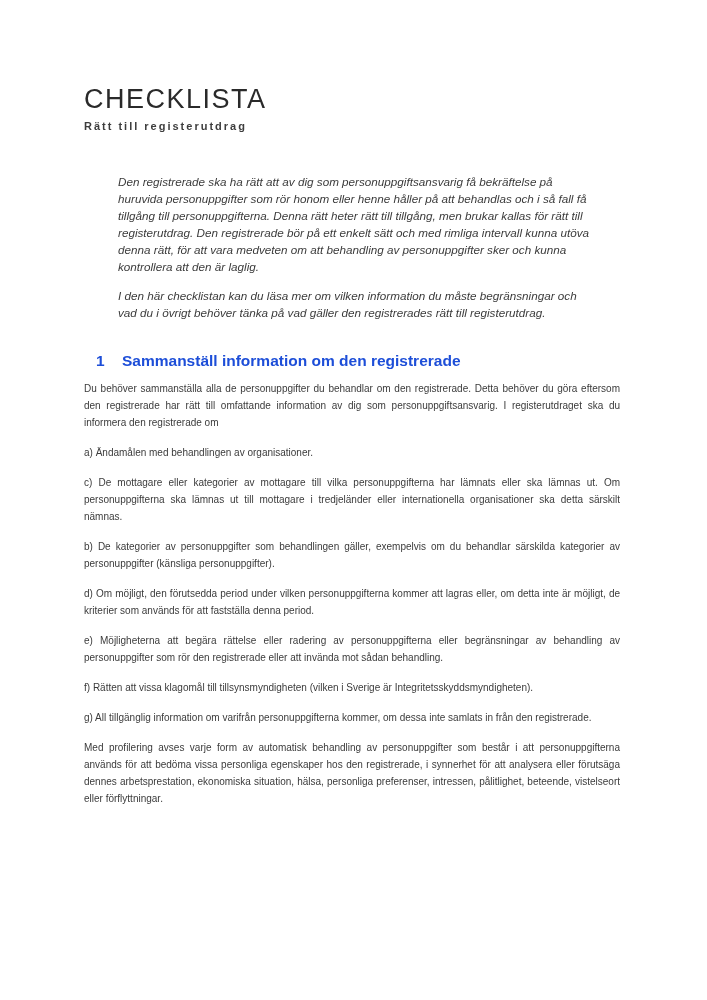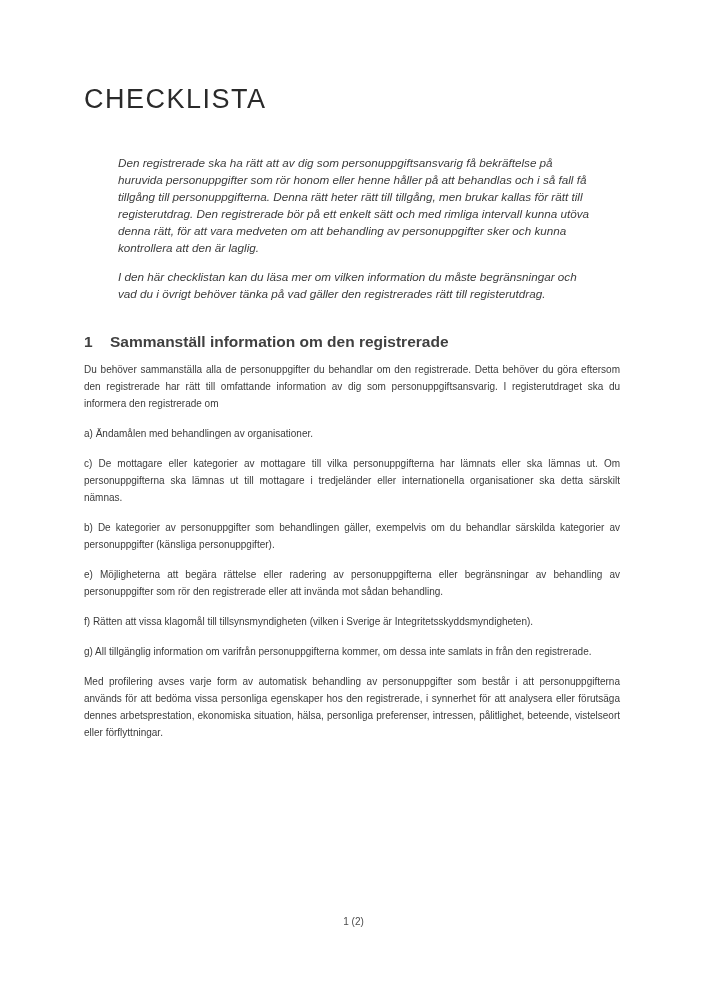--- a/index.html
+++ b/index.html
@@ -40,24 +40,24 @@
     max-width: 474px;
     font-style: italic;
     font-size: 11.7px;
     line-height: 17px;
     color: #3b3b3b;
   }
   .intro-block p {
     margin: 0 0 12px 0;
   }
   .section-heading {
-    margin: 30px 0 0 0;
+    margin: 30px 0 0 12px;
     font-size: 15.5px;
     font-weight: 600;
-    color: #404040;
+    color: #1d4ed8;
     line-height: 20px;
   }
   .section-heading .sec-num {
     display: inline-block;
     min-width: 26px;
   }
   .body-text {
     margin-top: 9px;
     font-size: 10px;
     line-height: 17px;
@@ -83,41 +83,42 @@
     line-height: 10px;
     color: #5a5a5a;
   }
 </style>
 </head>
 <body>
 
 <div class="page">
 
   <h1 class="doc-title">CHECKLISTA</h1>
+  <div class="doc-subtitle">Rätt till registerutdrag</div>
 
   <div class="intro-block">
     <p>Den registrerade ska ha rätt att av dig som personuppgiftsansvarig få bekräftelse på huruvida personuppgifter som rör honom eller henne håller på att behandlas och i så fall få tillgång till personuppgifterna. Denna rätt heter rätt till tillgång, men brukar kallas för rätt till registerutdrag. Den registrerade bör på ett enkelt sätt och med rimliga intervall kunna utöva denna rätt, för att vara medveten om att behandling av personuppgifter sker och kunna kontrollera att den är laglig.</p>
     <p>I den här checklistan kan du läsa mer om vilken information du måste begränsningar och vad du i övrigt behöver tänka på vad gäller den registrerades rätt till registerutdrag.</p>
   </div>
 
   <h2 class="section-heading">
     <span class="sec-num">1</span><span>Sammanställ information om den registrerade</span>
   </h2>
 
   <div class="body-text">
     <p>Du behöver sammanställa alla de personuppgifter du behandlar om den registrerade. Detta behöver du göra eftersom den registrerade har rätt till omfattande information av dig som personuppgiftsansvarig. I registerutdraget ska du informera den registrerade om</p>
     <p>a) Ändamålen med behandlingen av organisationer.</p>
     <p>c) De mottagare eller kategorier av mottagare till vilka personuppgifterna har lämnats eller ska lämnas ut. Om personuppgifterna ska lämnas ut till mottagare i tredjeländer eller internationella organisationer ska detta särskilt nämnas.</p>
     <p>b) De kategorier av personuppgifter som behandlingen gäller, exempelvis om du behandlar särskilda kategorier av personuppgifter (känsliga personuppgifter).</p>
+    <p>d) Om möjligt, den förutsedda period under vilken personuppgifterna kommer att lagras eller, om detta inte är möjligt, de kriterier som används för att fastställa denna period.</p>
     <p>e) Möjligheterna att begära rättelse eller radering av personuppgifterna eller begränsningar av behandling av personuppgifter som rör den registrerade eller att invända mot sådan behandling.</p>
     <p>f) Rätten att vissa klagomål till tillsynsmyndigheten (vilken i Sverige är Integritetsskyddsmyndigheten).</p>
     <p>g) All tillgänglig information om varifrån personuppgifterna kommer, om dessa inte samlats in från den registrerade.</p>
     <p>Med profilering avses varje form av automatisk behandling av personuppgifter som består i att personuppgifterna används för att bedöma vissa personliga egenskaper hos den registrerade, i synnerhet för att analysera eller förutsäga dennes arbetsprestation, ekonomiska situation, hälsa, personliga preferenser, intressen, pålitlighet, beteende, vistelseort eller förflyttningar.</p>
   </div>
 
-  <div class="page-number">1 (2)</div>
 
   <div class="footer-meta">
     <div>Copyright DokuMera</div>
     <div>DM 4766 V 1.19</div>
   </div>
 
 </div>
 
 </body></html>

